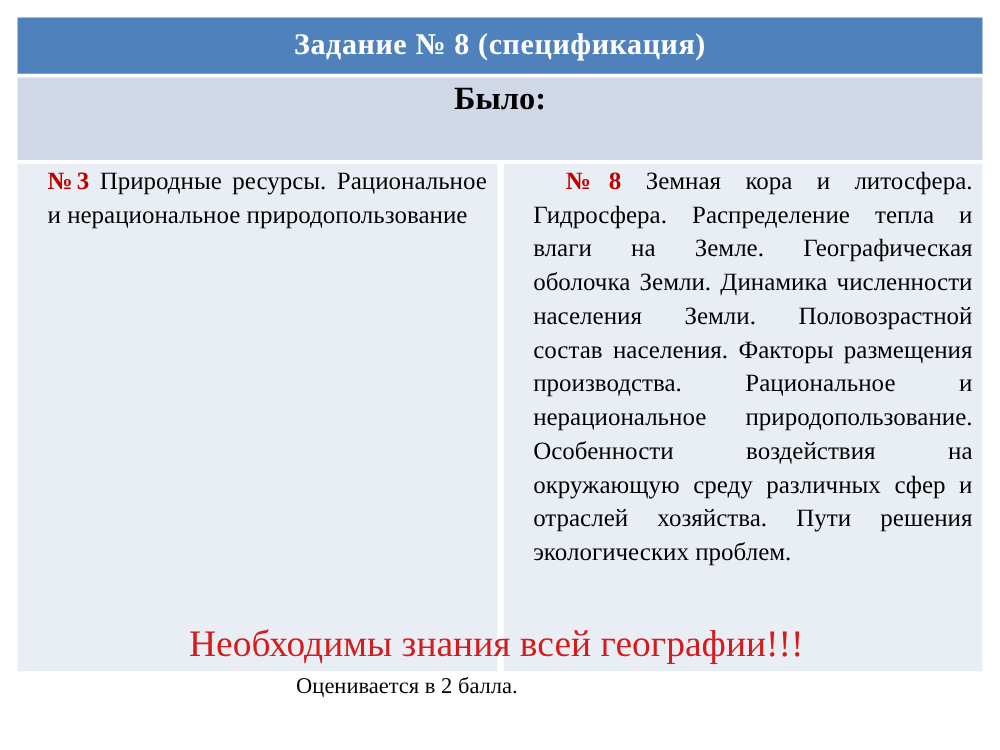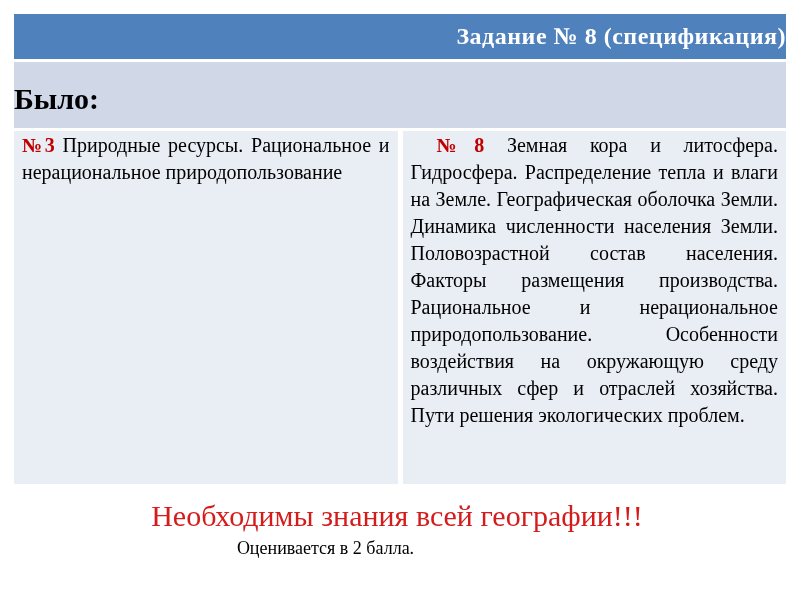--- a/index.html
+++ b/index.html
@@ -13,44 +13,44 @@
 
   .spec-table { position: absolute; left: 14px; top: 14px; width: 772px; }
 
   .title-bar {
     height: 45px;
     background: var(--header-bg, #4F81BD);
     color: #ffffff;
     font-weight: bold;
     font-size: 24px;
     line-height: 45px;
-    text-align: right;
+    text-align: center;
     letter-spacing: 0.5px;
   }
 
   .row { display: flex; gap: 5px; margin-top: 3px; }
 
   .subheader-cell {
     flex: 1;
     background: var(--subheader-bg, #D0D8E8);
     height: 66px;
     box-sizing: border-box;
-    padding-top: 20px;
-    text-align: left;
+    padding-top: 2px;
+    text-align: center;
     font-weight: bold;
-    font-size: 30px;
+    font-size: 26px;
     color: #000000;
   }
 
   .body-cell {
     flex: 1;
     background: var(--body-bg, #E9EDF4);
-    height: 353px;
+    height: 406px;
     box-sizing: border-box;
-    padding: 1px 8px 0 8px;
+    padding: 1px 8px 0 24px;
     overflow: hidden;
   }
   .body-text {
     margin: 0;
     font-size: 20px;
     line-height: 27px;
     text-align: justify;
     color: #000000;
   }
   .cell-became .body-text { text-indent: 26px; }

